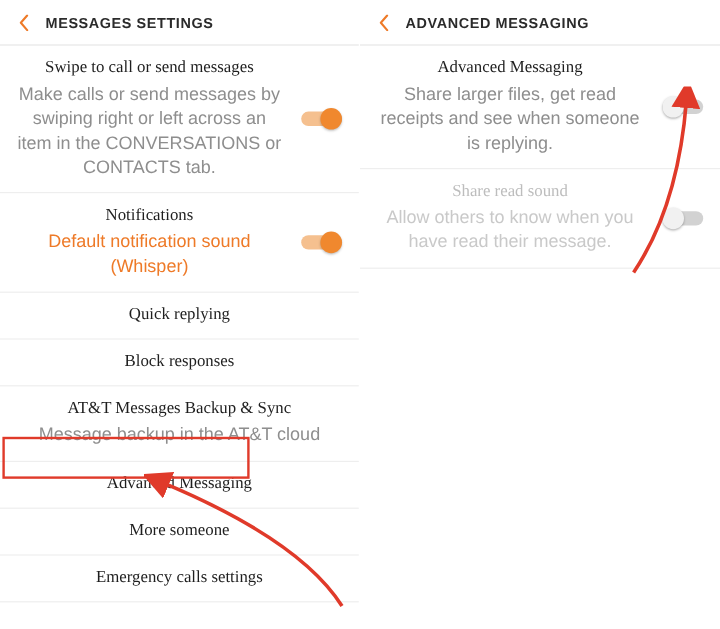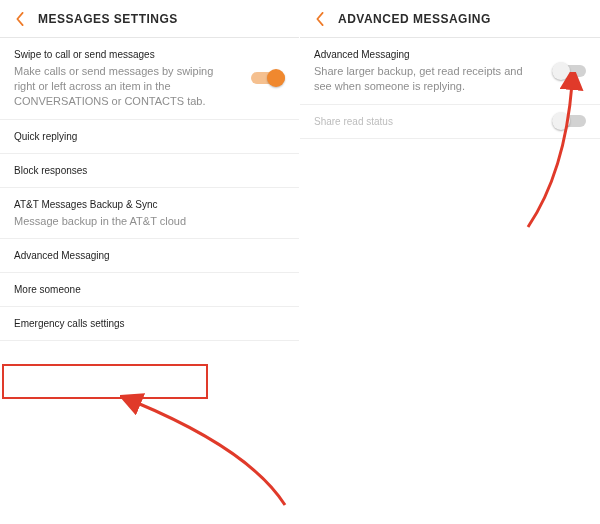--- a/index.html
+++ b/index.html
@@ -1,29 +1,29 @@
 <!DOCTYPE html>
 <html><head>
 <meta charset="utf-8">
 <style>
   * { box-sizing: border-box; margin: 0; padding: 0; }
   html, body { width: 600px; height: 524px; font-family: -apple-system, "Helvetica Neue", Arial, sans-serif; background: #fff; color: #1c1c1c; overflow: hidden; }
-  .root { display: flex; width: 600px; height: 524px; position: relative; }
+  .root { display: flex; width: 600px; height: 524px; position: relative; text-align: center; }
   .panel { flex: 0 0 50%; width: 300px; height: 524px; position: relative; }
   .panel-left { border-right: 1px solid #fff; }
 
   .header { display: flex; align-items: center; height: 38px; padding: 0 10px 0 12px; border-bottom: 1px solid #e6e6e6; }
   .header .back { width: 16px; height: 16px; display: inline-flex; align-items: center; justify-content: center; margin-right: 10px; }
   .header .back svg { width: 10px; height: 14px; }
   .header-title { font-size: 12px; font-weight: 700; letter-spacing: 0.5px; color: #2b2b2b; }
 
   .list { }
   .row { padding: 10px 14px 10px 14px; border-bottom: 1px solid #eeeeee; position: relative; }
-  .row-title { font-size: 10px; color: #1e1e1e; line-height: 1.3; }
-  .row-sub { font-size: 11px; color: #8e8e8e; margin-top: 3px; line-height: 1.35; }
+  .row-title { font-size: 14px; color: #1e1e1e; line-height: 1.3; font-family: Liberation Serif, serif; }
+  .row-sub { font-size: 15px; color: #8e8e8e; margin-top: 3px; line-height: 1.35; }
   .row-sub.accent { color: #ee7a28; }
   .row.hasToggle { padding-right: 64px; }
 
   
   .toggle { position: absolute; right: 14px; top: 50%; transform: translateY(-50%); width: 34px; height: 18px; }
   .toggle .track { position: absolute; left: 0; right: 0; top: 3px; height: 12px; border-radius: 8px; background: #d2d2d2; }
   .toggle .knob { position: absolute; top: 0; width: 18px; height: 18px; border-radius: 50%; background: #fff; box-shadow: 0 1px 2px rgba(0,0,0,0.3); }
   .toggle.on .track { background: #f5c08f; }
   .toggle.on .knob { right: 0; background: #f0882e; box-shadow: 0 1px 2px rgba(0,0,0,0.25); }
   .toggle.off .knob { left: 0; background: #f1f1f1; }
@@ -58,20 +58,28 @@
 
       <div class="row hasToggle">
         <div class="row-title">Swipe to call or send messages</div>
         <div class="row-sub">Make calls or send messages by swiping right or left across an item in the CONVERSATIONS or CONTACTS tab.</div>
         <div class="toggle on">
             <div class="track"></div>
             <div class="knob"></div>
           </div>
       </div>
 
+      <div class="row hasToggle">
+        <div class="row-title">Notifications</div>
+        <div class="row-sub accent">Default notification sound (Whisper)</div>
+        <div class="toggle on">
+            <div class="track"></div>
+            <div class="knob"></div>
+          </div>
+      </div>
 
 
       <div class="row">
         <div class="row-title">Quick replying</div>
       </div>
 
       <div class="row">
         <div class="row-title">Block responses</div>
       </div>
 
@@ -113,29 +121,30 @@
         <svg viewBox="0 0 10 16">
             <path d="M8 1 L2 8 L8 15" fill="none" stroke="#ee7a28" stroke-width="2" stroke-linecap="round" stroke-linejoin="round"></path>
           </svg>
       </span>
       <span class="header-title">ADVANCED MESSAGING</span>
     </div>
 
     <div class="list">
       <div class="row hasToggle">
         <div class="row-title">Advanced Messaging</div>
-        <div class="row-sub">Share larger backup, get read receipts and see when someone is replying.</div>
+        <div class="row-sub">Share larger files, get read receipts and see when someone is replying.</div>
         <div class="toggle off">
             <div class="track"></div>
             <div class="knob"></div>
           </div>
       </div>
 
       <div class="row hasToggle disabled">
-        <div class="row-title">Share read status</div>
+        <div class="row-title">Share read sound</div>
+        <div class="row-sub">Allow others to know when you have read their message.</div>
         <div class="toggle off">
             <div class="track"></div>
             <div class="knob"></div>
           </div>
       </div>
     </div>
 
     <svg class="arrow" style="left:210px; top:72px; width:80px; height:160px;" viewBox="0 0 80 160">
       <defs>
         <marker id="ah2" markerWidth="8" markerHeight="8" refX="2" refY="4" orient="auto">

